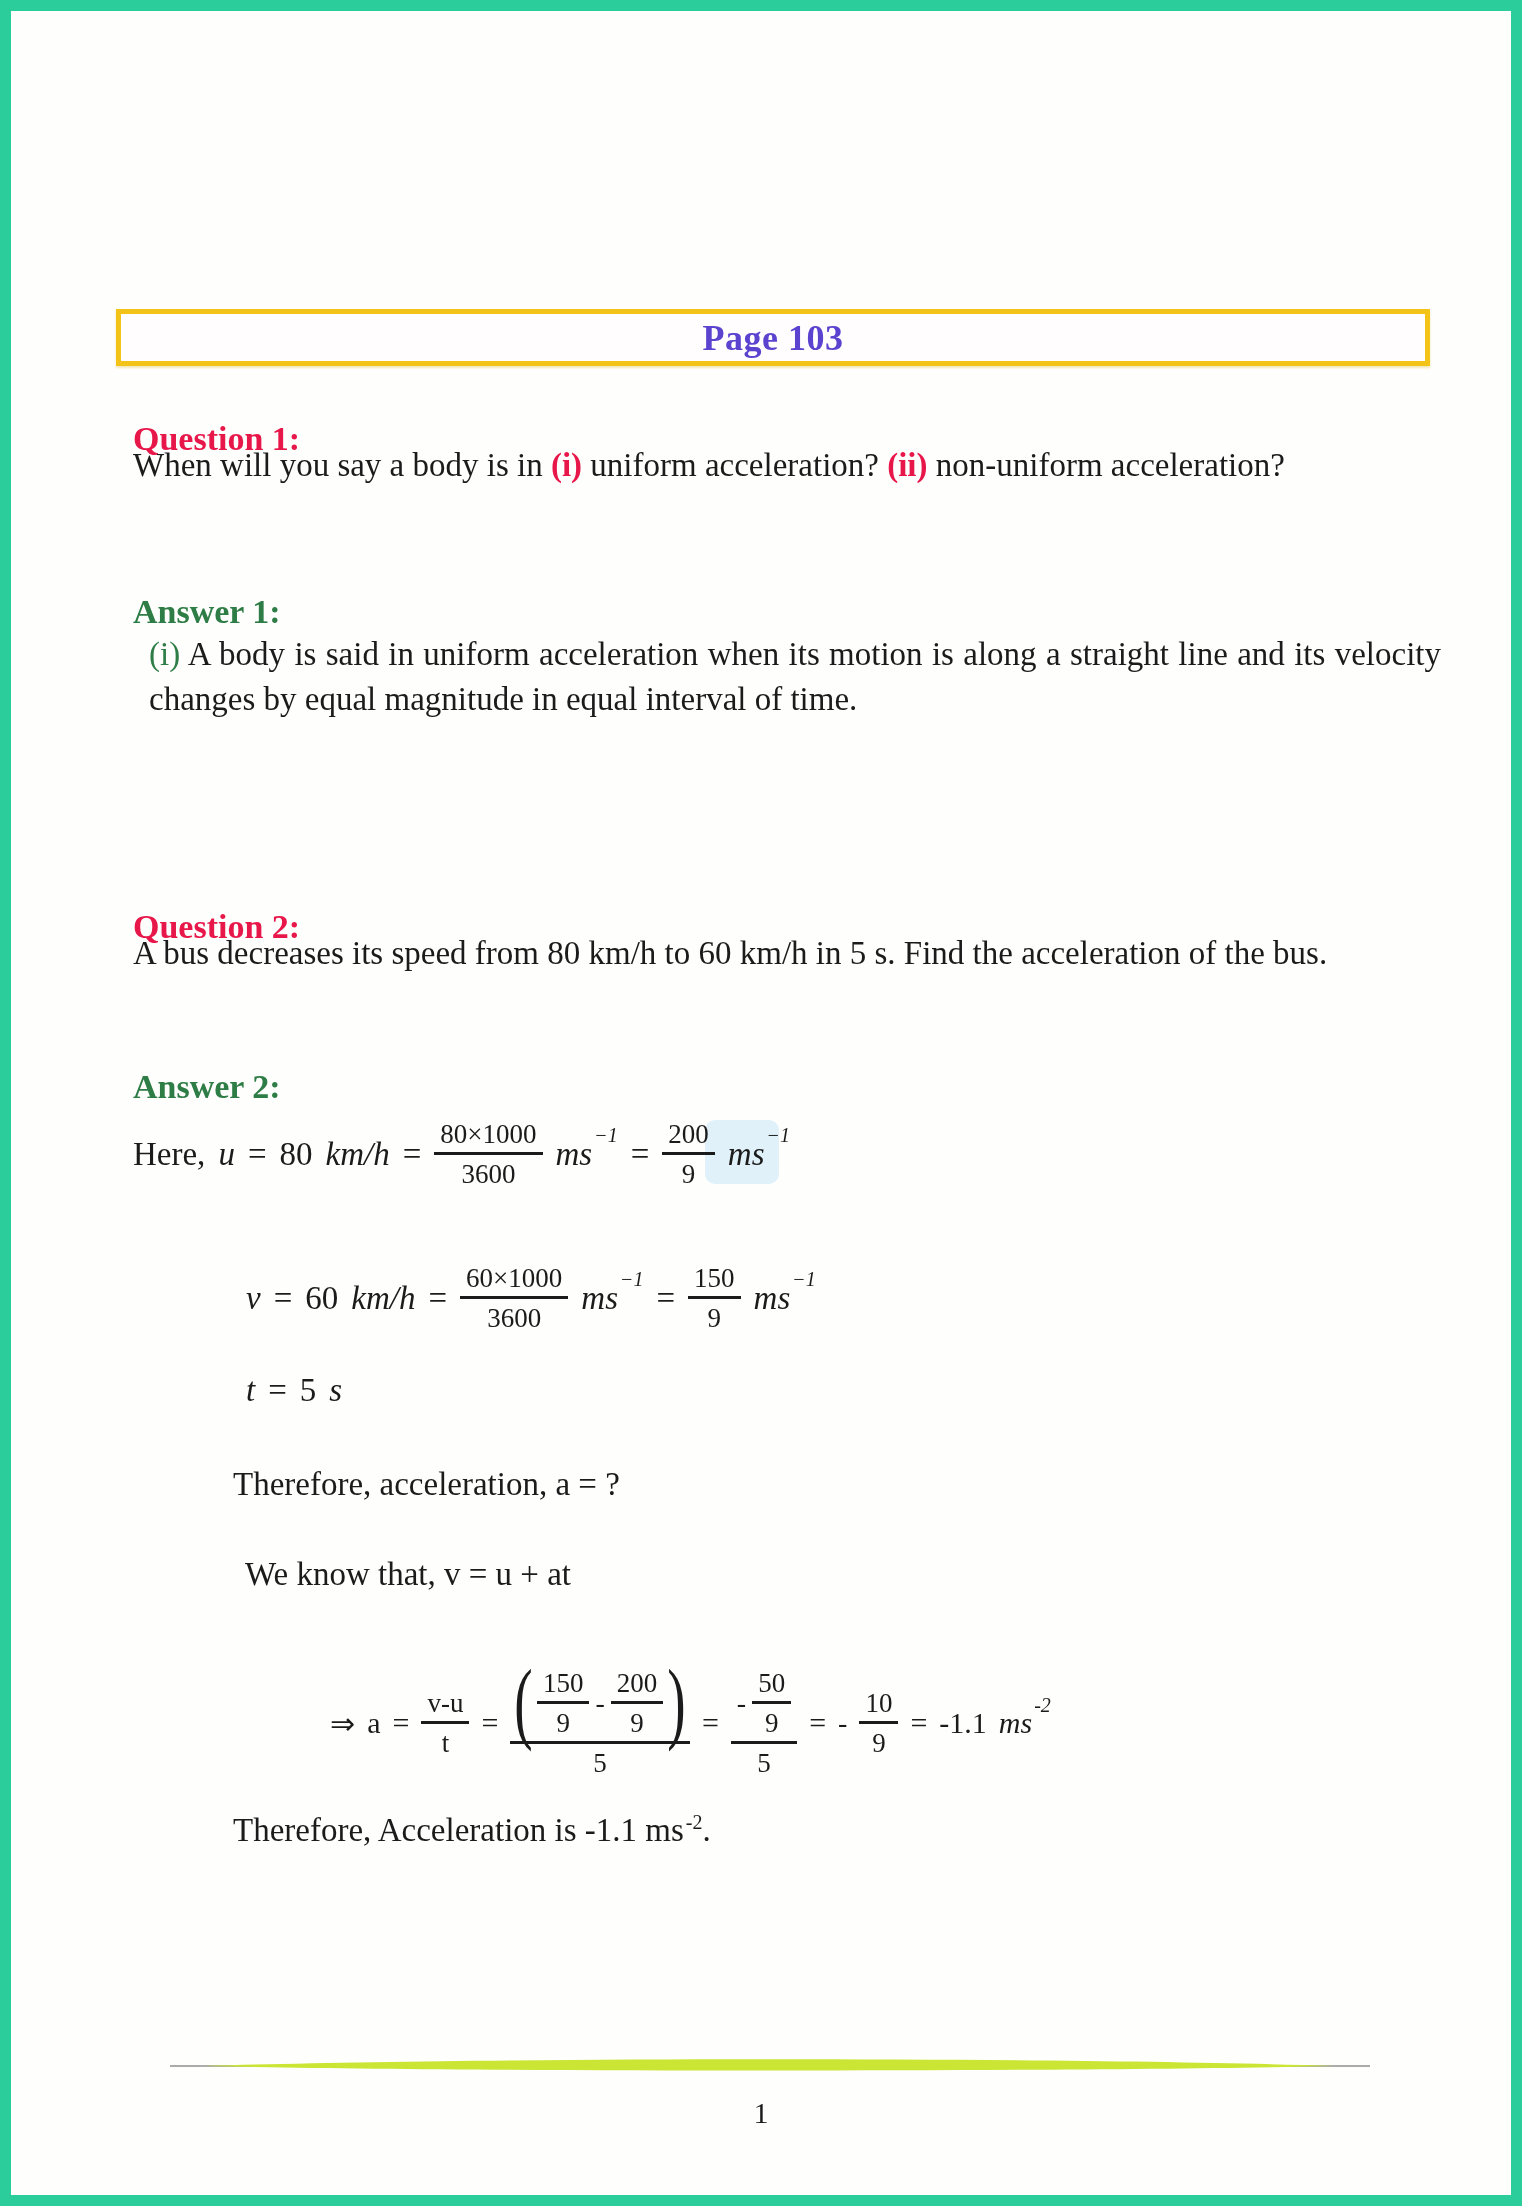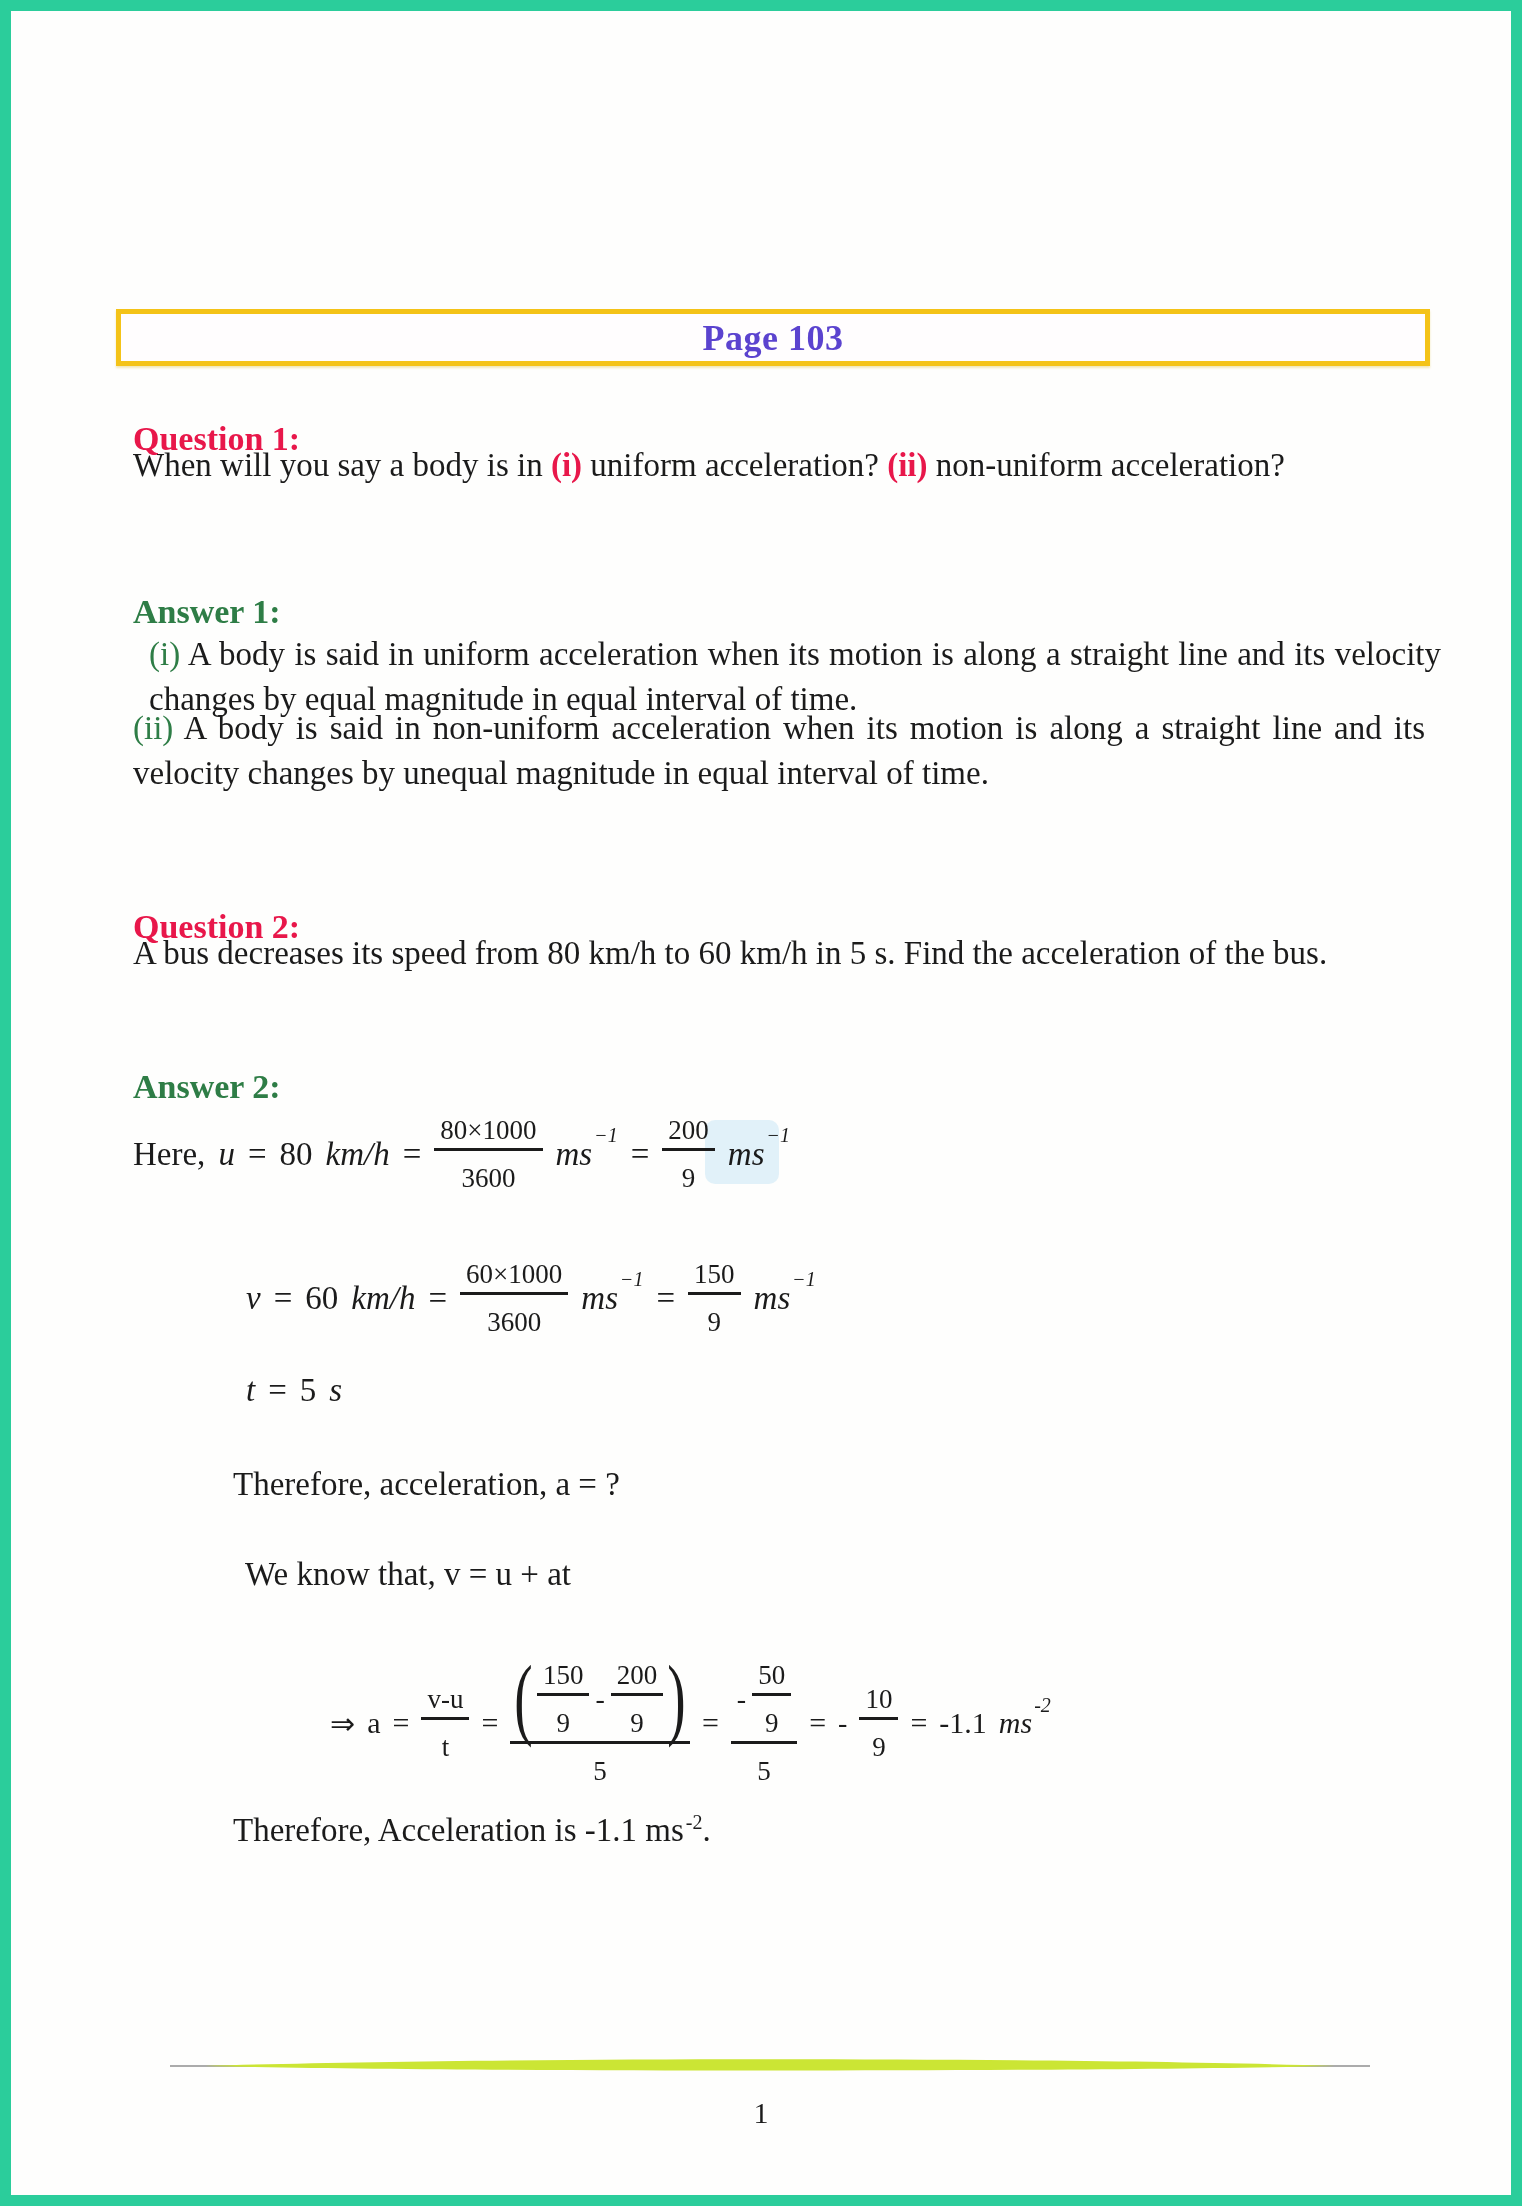--- a/index.html
+++ b/index.html
@@ -30,21 +30,21 @@
   .ha{color:var(--answer_green);}
   .tblock{position:absolute;font-size:33px;line-height:45px;}
   .just{width:1292px;text-align:justify;text-align-last:left;}
   .mk-red{color:var(--question_red);font-weight:bold;}
   .mk-green{color:var(--answer_green);}
   
   .math{position:absolute;display:flex;align-items:center;gap:13px;font-size:33px;white-space:nowrap;}
   .it{font-style:italic;}
   .frac{display:inline-flex;flex-direction:column;align-items:center;line-height:1.12;font-size:27px;text-align:center;font-family:Liberation Serif, serif;}
   .fnum{display:inline-flex;align-items:center;justify-content:center;gap:6px;border-bottom:3px solid var(--ink);padding:0 6px 3px;}
-  .fden{padding-top:12px;}
+  .fden{padding-top:4px;}
   .msup{display:inline-flex;align-items:flex-start;font-style:italic;}
   .sup{font-size:20px;transform:translateY(-12px);margin-left:2px;}
   .paren{font-size:92px;font-weight:300;line-height:.72;transform:scaleX(.6);margin:0 -8px;padding-bottom:4px;}
   .bigeq{font-size:30px;gap:12px;}
   .bigeq .frac{font-size:27px;}
   .neg{font-size:28px;}
   .hl{position:absolute;left:705px;top:1120px;width:74px;height:64px;background:#d6ebf7;border-radius:10px;opacity:.72;}
   
   .divider{position:absolute;left:170px;top:2058px;width:1200px;height:16px;}
   .pagenum{position:absolute;left:0;top:2096px;width:100%;text-align:center;font-size:30px;}
@@ -56,21 +56,20 @@
 
   <div class="header-box">
     <span class="header-title">Page 103</span>
   </div>
 
   <div class="hq" style="left:133px;top:420px;">Question 1:</div>
   <p class="tblock just" style="left:133px;top:443px;margin:0;"><span>When will you say a body is in </span><span class="mk-red">(i)</span><span> uniform acceleration? </span><span class="mk-red">(ii)</span><span> non-uniform acceleration?</span></p>
 
   <div class="ha" style="left:133px;top:593px;">Answer 1:</div>
   <p class="tblock just" style="left:133px;top:616px;margin:16px;"><span class="mk-green">(i)</span><span> A body is said in uniform acceleration when its motion is along a straight line and its velocity changes by equal magnitude in equal interval of time.</span></p>
-  <p class="tblock just" style="left:133px;top:706px;margin:0;"><span class="mk-green">(ii)</span><span> A body is said in non-uniform acceleration when its motion is along a straight line and its velocity changes by unequal magnitude in equal interval of time.</span></p>
 
   <div class="hq" style="left:133px;top:908px;">Question 2:</div>
   <p class="tblock just" style="left:133px;top:931px;margin:0;">A bus decreases its speed from 80 km/h to 60 km/h in 5 s. Find the acceleration of the bus.</p>
 
   <div class="ha" style="left:133px;top:1068px;">Answer 2:</div>
 
   <div class="hl"></div>
 
   <div class="math" style="left:133px;top:1108px;height:92px;">
     <span>Here,</span>

